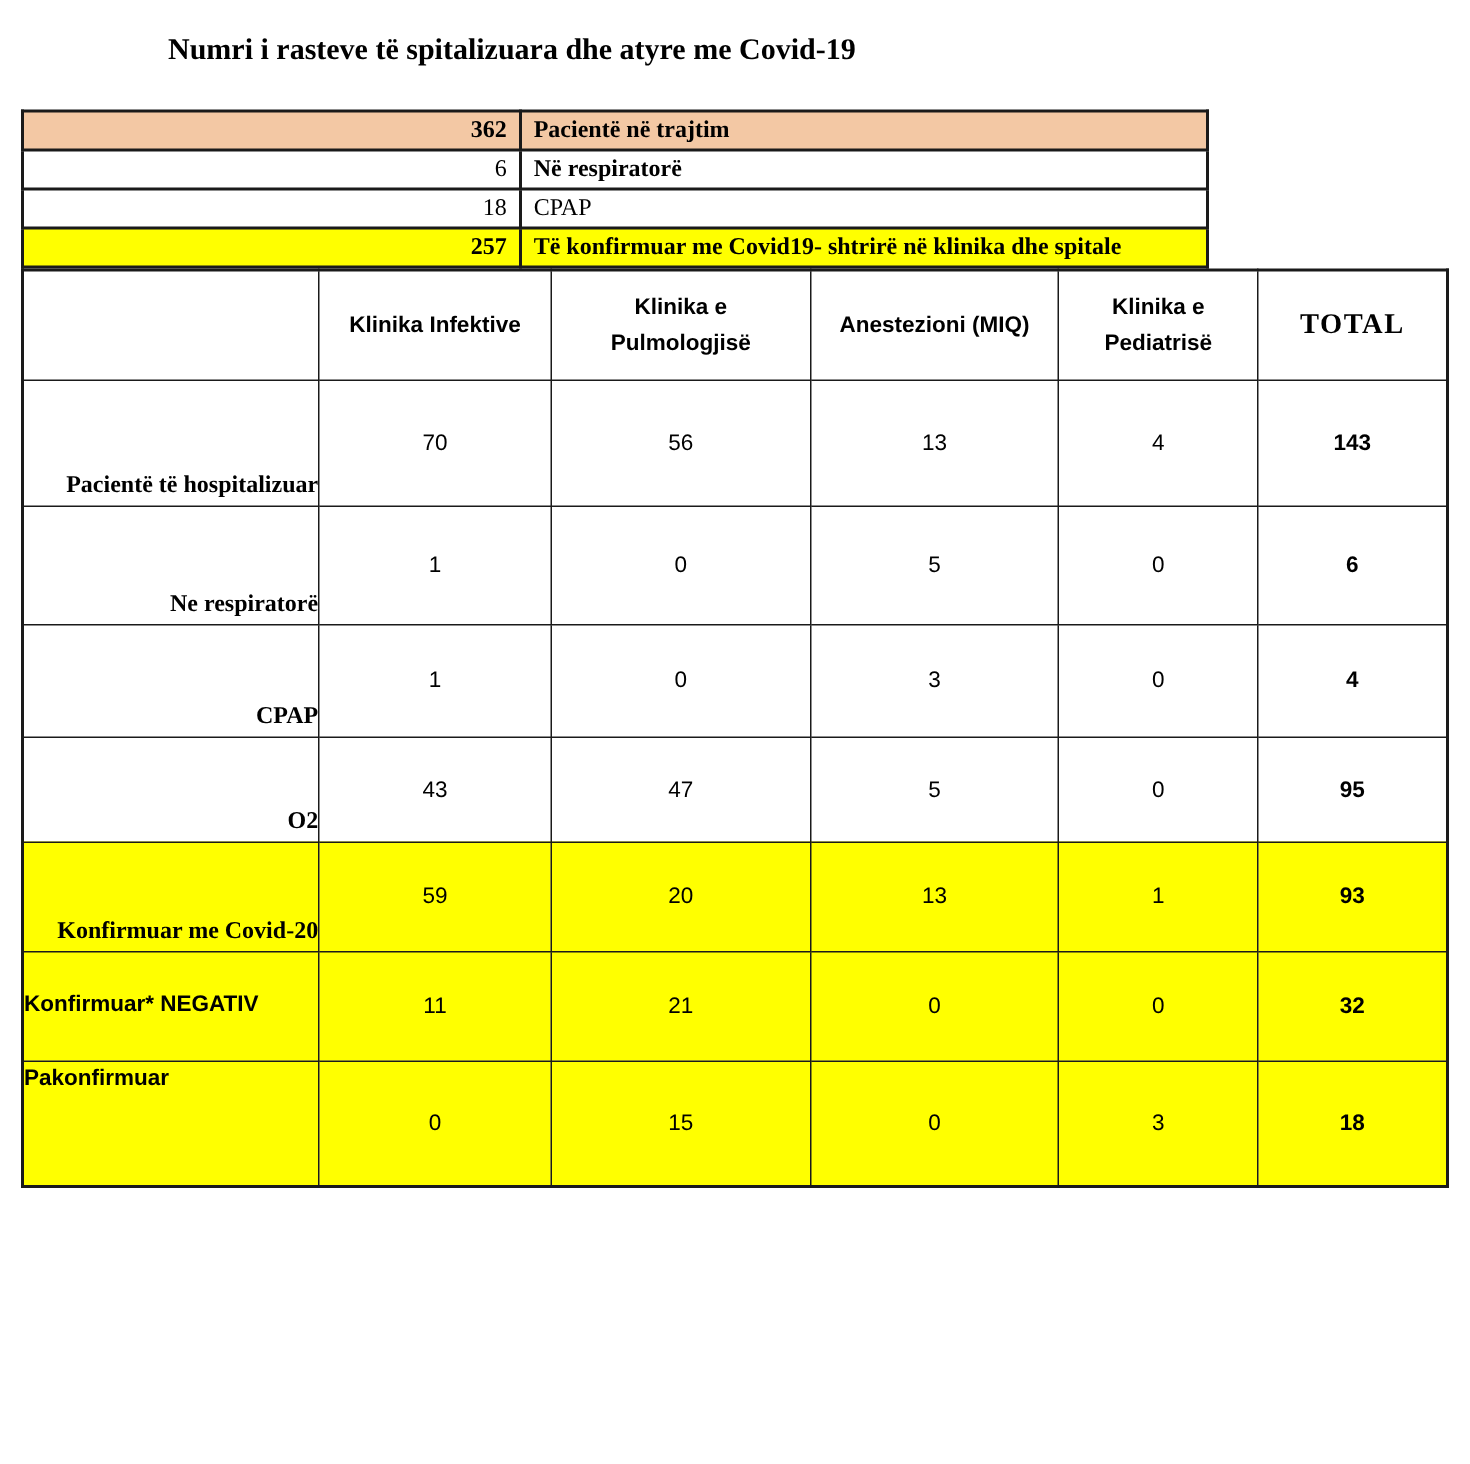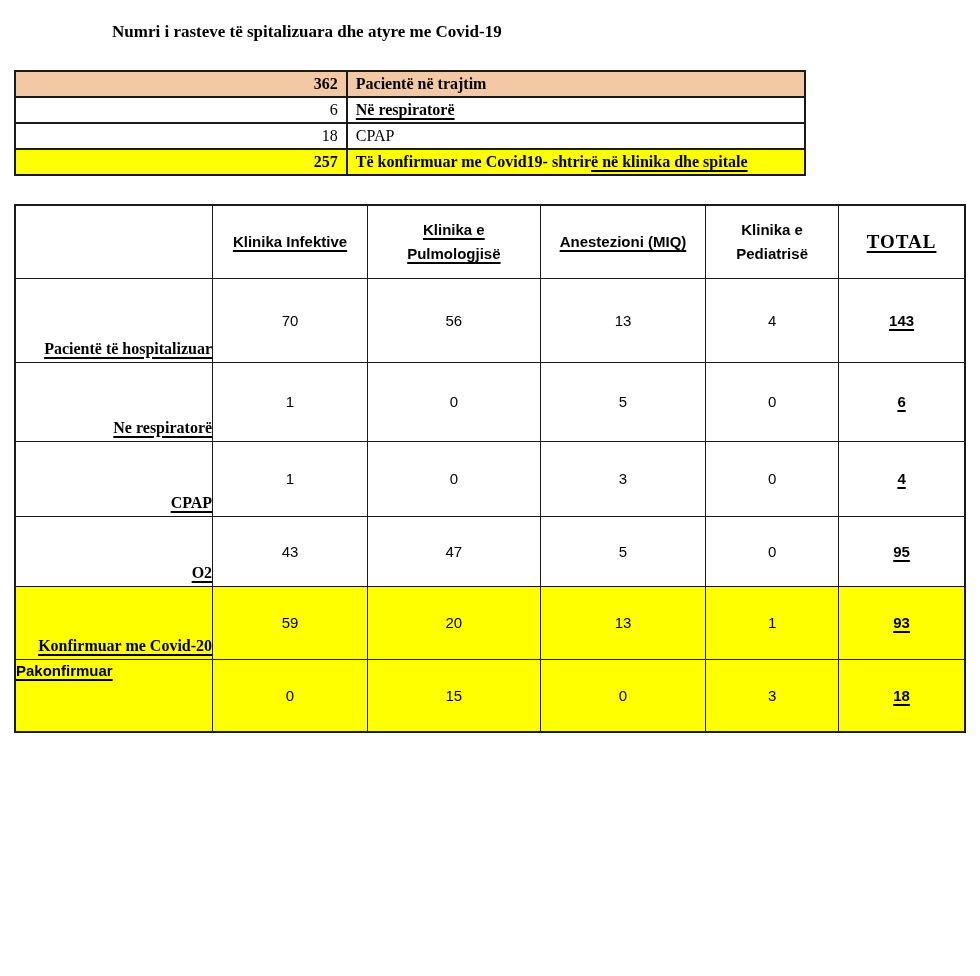--- a/index.html
+++ b/index.html
@@ -15,30 +15,29 @@
     font-family:"Liberation Serif", serif;
   }
   .page{padding:0 14px;}
 
   .doc-title{
     margin:16px 0 0 98px;
     font-size:17px;font-weight:bold;letter-spacing:0.2px;
   }
   .doc-subtitle{
     margin:22px 0 0 98px;
-    font-size:17px;font-weight:bold;
+    font-size:20px;font-weight:bold;
   }
   .section-title{
     margin:34px 0 0 98px;
     font-size:17px;font-weight:bold;
   }
 
   
   .u{
-    text-decoration:underline;
     text-decoration-thickness:1.5px;
     text-underline-offset:3px;
   }
 
   
   table.summary{
     border-collapse:collapse;table-layout:fixed;
     width:792px;margin-top:28px;
     border:2px solid var(--border-black);
   }
@@ -49,41 +48,41 @@
   }
   .summary td.num{text-align:right;width:42%;}
   .summary td.lbl{text-align:left;width:58%;}
   .bold{font-weight:bold;}
   .bg-salmon{background:var(--highlight-salmon);}
   .bg-yellow{background:var(--highlight-yellow);}
 
   
   table.clinics{
     border-collapse:collapse;table-layout:fixed;
-    width:952px;margin-top:28px;
+    width:952px;
     border:2px solid var(--border-black);
   }
   .clinics col.c0{width:20.8%}
   .clinics col.c1{width:16.3%}
   .clinics col.c2{width:18.2%}
   .clinics col.c3{width:17.4%}
   .clinics col.c4{width:14.0%}
   .clinics col.c5{width:13.3%}
   .clinics th,.clinics td{
     border:1.5px solid var(--border-black);
     padding:0;
   }
   .clinics tr:nth-child(1){height:73px}
   .clinics tr:nth-child(2){height:84px}
   .clinics tr:nth-child(3){height:79px}
   .clinics tr:nth-child(4){height:75px}
   .clinics tr:nth-child(5){height:70px}
   .clinics tr:nth-child(6){height:73px}
   .clinics tr:nth-child(7){height:73px}
-  .clinics tr:nth-child(8){height:60px}
+  .clinics tr:nth-child(8){height:84px}
 
   .clinics th{
     font-family:"Liberation Sans", sans-serif;
     font-weight:bold;font-size:15px;line-height:1.6;
     text-align:center;vertical-align:middle;
   }
   .clinics th .wrap-narrow{display:inline-block;max-width:112px;}
   .clinics th .wrap-narrower{display:inline-block;max-width:95px;}
   .clinics th .total-head{
     font-family:"Liberation Serif", serif;
@@ -193,20 +192,28 @@
 
       <tr class="bg-yellow">
         <td class="rl serif vb"><span class="u">Konfirmuar me Covid-20</span></td>
         <td class="dc">59</td>
         <td class="dc">20</td>
         <td class="dc">13</td>
         <td class="dc">1</td>
         <td class="tc"><span class="u">93</span></td>
       </tr>
 
+      <tr class="bg-yellow">
+        <td class="rl sans vm"><span class="u">Konfirmuar* NEGATIV</span></td>
+        <td class="dc">11</td>
+        <td class="dc">21</td>
+        <td class="dc">0</td>
+        <td class="dc">0</td>
+        <td class="tc"><span class="u">32</span></td>
+      </tr>
 
       <tr class="bg-yellow">
         <td class="rl sans vt"><span class="u">Pakonfirmuar</span></td>
         <td class="dc">0</td>
         <td class="dc">15</td>
         <td class="dc">0</td>
         <td class="dc">3</td>
         <td class="tc"><span class="u">18</span></td>
       </tr>
     </tbody>

